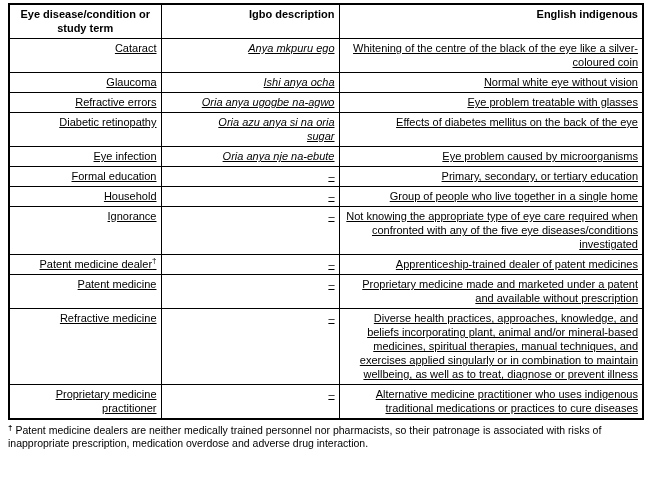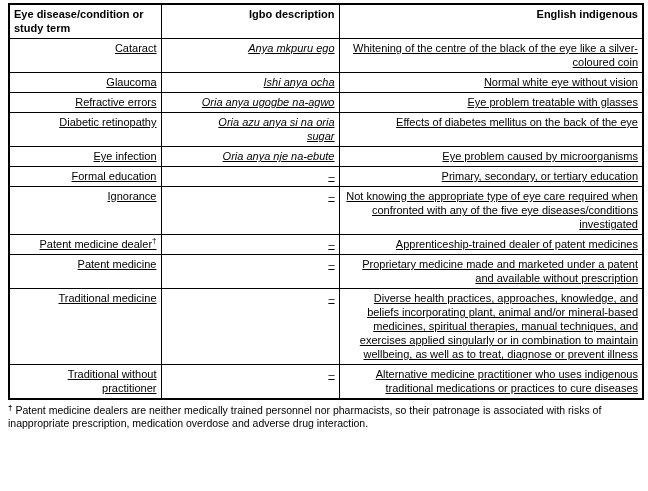--- a/index.html
+++ b/index.html
@@ -29,21 +29,21 @@
   }
   col.c1 { width: 152px; }
   col.c2 { width: 178px; }
   col.c3 { width: 304px; }
   thead th {
     font-weight: bold;
     text-align: right;
     padding-top: 3px;
     height: 34px;
   }
-  thead th.first { text-align: left; }
+  thead th.first { text-align: center; }
   td { text-align: right; text-decoration: underline; }
   td.c-igbo.italic { font-style: italic; padding-left: 32px; }
   sup.marker {
     font-size: 8px;
     vertical-align: super;
     line-height: 0;
   }
   .footnote {
     width: 634px;
     margin-top: 4px;
@@ -100,41 +100,46 @@
       <td class="c-term"><span class="term-text">Eye infection</span></td>
       <td class="c-igbo italic">Oria anya nje na-ebute</td>
       <td class="c-eng">Eye problem caused by microorganisms</td>
     </tr>
         <tr>
       <td class="c-term"><span class="term-text">Formal education</span></td>
       <td class="c-igbo">–</td>
       <td class="c-eng">Primary, secondary, or tertiary education</td>
     </tr>
         <tr>
+      <td class="c-term"><span class="term-text">Household</span></td>
+      <td class="c-igbo">–</td>
+      <td class="c-eng">Group of people who live together in a single home</td>
+    </tr>
+        <tr>
       <td class="c-term"><span class="term-text">Ignorance</span></td>
       <td class="c-igbo">–</td>
       <td class="c-eng">Not knowing the appropriate type of eye care required when confronted with any of the five eye diseases/conditions investigated</td>
     </tr>
         <tr>
       <td class="c-term"><span class="term-text">Patent medicine dealer</span><sup class="marker term-sup">†</sup></td>
       <td class="c-igbo">–</td>
       <td class="c-eng">Apprenticeship-trained dealer of patent medicines</td>
     </tr>
         <tr>
       <td class="c-term"><span class="term-text">Patent medicine</span></td>
       <td class="c-igbo">–</td>
       <td class="c-eng">Proprietary medicine made and marketed under a patent and available without prescription</td>
     </tr>
         <tr>
-      <td class="c-term"><span class="term-text">Traditional medicine</span></td>
+      <td class="c-term"><span class="term-text">Refractive medicine</span></td>
       <td class="c-igbo">–</td>
       <td class="c-eng">Diverse health practices, approaches, knowledge, and beliefs incorporating plant, animal and/or mineral-based medicines, spiritual therapies, manual techniques, and exercises applied singularly or in combination to maintain wellbeing, as well as to treat, diagnose or prevent illness</td>
     </tr>
         <tr>
-      <td class="c-term"><span class="term-text">Traditional without practitioner</span></td>
+      <td class="c-term"><span class="term-text">Proprietary medicine practitioner</span></td>
       <td class="c-igbo">–</td>
       <td class="c-eng">Alternative medicine practitioner who uses indigenous traditional medications or practices to cure diseases</td>
     </tr>
       </tbody>
   </table>
 
   <div class="footnote"><sup>†</sup> <span>Patent medicine dealers are neither medically trained personnel nor pharmacists, so their patronage is associated with risks of inappropriate prescription, medication overdose and adverse drug interaction.</span></div>
 
 </div>
 

